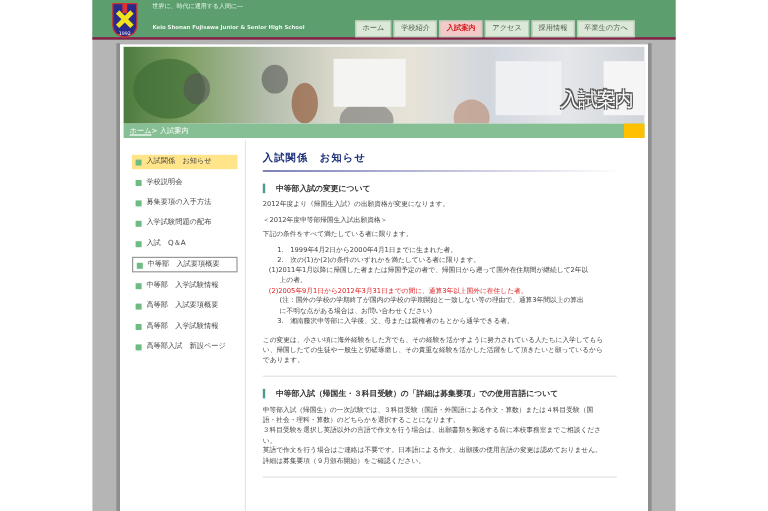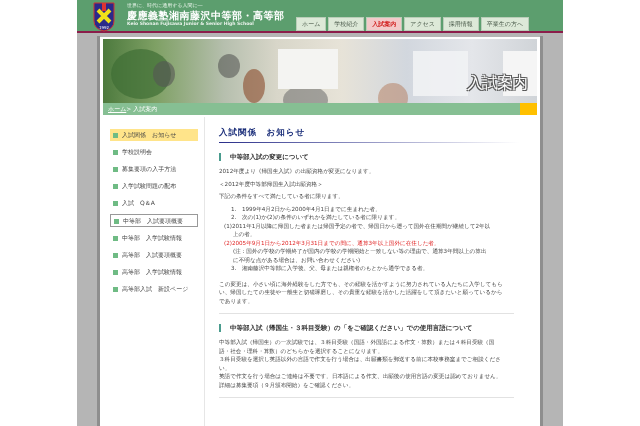--- a/index.html
+++ b/index.html
@@ -44,21 +44,20 @@
 
 <div class="page">
   <div class="header">
     <svg class="logo" viewBox="0 0 22 30">
       <path d="M1 1 H21 V19 Q21 27 11 29 Q1 27 1 19 Z" fill="#2a2a8a" stroke="#c33" stroke-width="1"></path>
       <rect x="9" y="1" width="4" height="8" fill="#d33"></rect>
       <path d="M5 8 L17 20 M17 8 L5 20" stroke="#f2e21a" stroke-width="4"></path>
       <text x="11" y="27" font-size="4" fill="#fff" text-anchor="middle" font-family="DejaVu Sans, sans-serif">1992</text>
     </svg>
     <div class="tagline">世界に、時代に通用する人間に―</div>
-    <div class="school-name">慶應義塾湘南藤沢中等部・高等部</div>
     <div class="school-en">Keio Shonan Fujisawa Junior &amp; Senior High School</div>
     <div class="nav">
       <div class="nav-item">ホーム</div>
       <div class="nav-item">学校紹介</div>
       <div class="nav-item active">入試案内</div>
       <div class="nav-item">アクセス</div>
       <div class="nav-item">採用情報</div>
       <div class="nav-item">卒業生の方へ</div>
     </div>
   </div>
@@ -116,21 +115,21 @@
       <div class="ind3">(注：国外の学校の学期終了が国内の学校の学期開始と一致しない等の理由で、通算3年間以上の算出</div>
       <div class="ind3">に不明な点がある場合は、お問い合わせください)</div>
       <div class="ind1 p">3.　湘南藤沢中等部に入学後、父、母または親権者のもとから通学できる者。</div>
       <div style="height:3px"></div>
       <div style="white-space:nowrap">この変更は、小さい頃に海外経験をした方でも、その経験を活かすように努力されている人たちに入学してもら</div>
       <div style="white-space:nowrap">い、帰国したての生徒や一般生と切磋琢磨し、その貴重な経験を活かした活躍をして頂きたいと願っているから</div>
       <div>であります。</div>
 
       <div class="hr"></div>
 
-      <div class="sec-title">中等部入試（帰国生・３科目受験）の「をご確認ください」での使用言語について</div>
+      <div class="sec-title">中等部入試（帰国生・３科目受験）の「詳細は募集要項」での使用言語について</div>
       <div style="white-space:nowrap">中等部入試（帰国生）の一次試験では、３科目受験（国語・外国語による作文・算数）または４科目受験（国</div>
       <div>語・社会・理科・算数）のどちらかを選択することになります。</div>
       <div style="white-space:nowrap">３科目受験を選択し英語以外の言語で作文を行う場合は、出願書類を郵送する前に本校事務室までご相談くださ</div>
       <div>い。</div>
       <div style="white-space:nowrap">英語で作文を行う場合はご連絡は不要です。日本語による作文、出願後の使用言語の変更は認めておりません。</div>
       <div>詳細は募集要項（９月頒布開始）をご確認ください。</div>
       <div class="hr"></div>
     </div>
   </div>
 </div>

